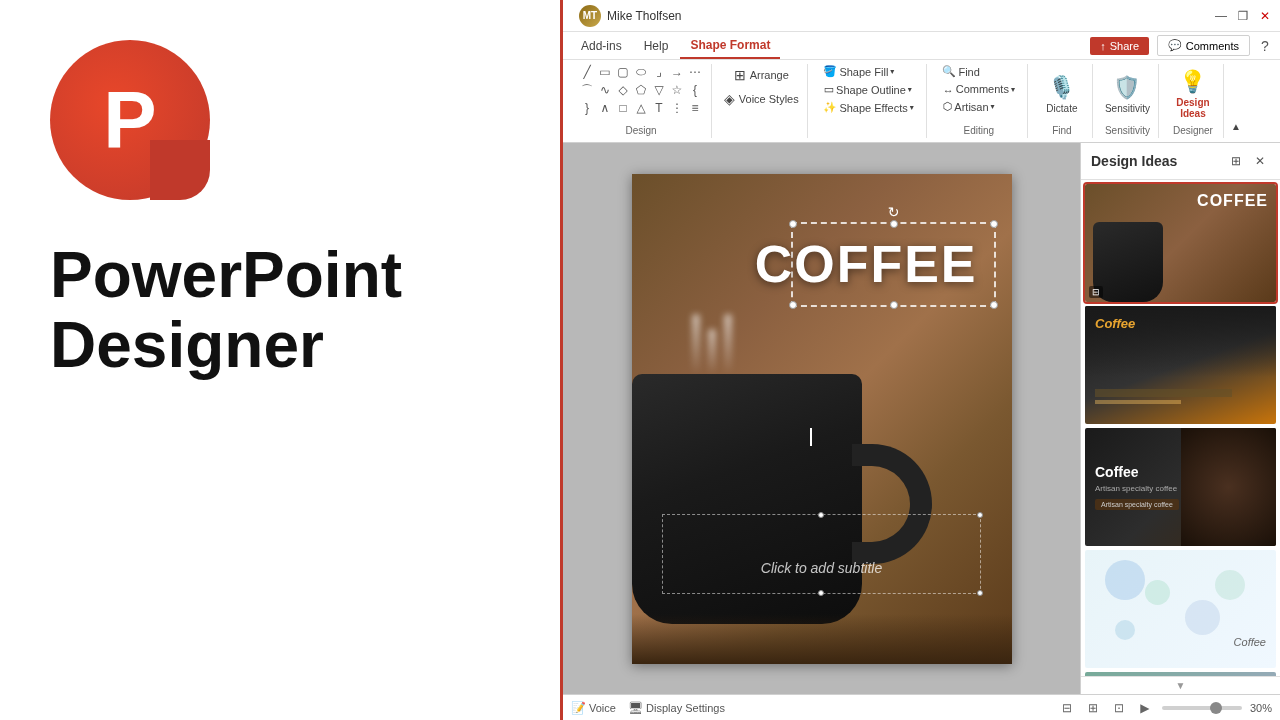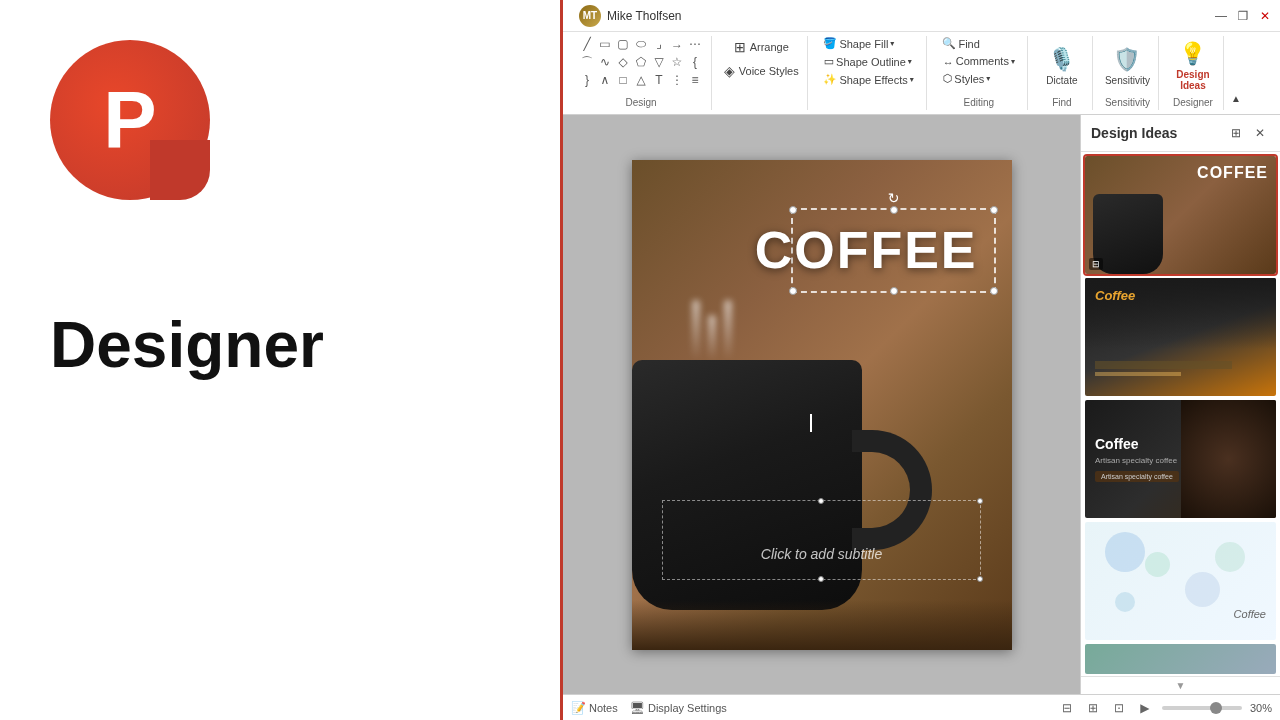--- a/index.html
+++ b/index.html
@@ -526,38 +526,54 @@
     .ribbon-small-btn .arrow { font-size: 8px; }
   </style>
 </head>
 <body>
 
 <div class="left-panel">
   <div class="ppt-logo">
     <span class="ppt-logo-text">P</span>
   </div>
   <div class="app-title">
-    <br>
+    <span>PowerPoint</span><br>
     <span>Designer</span>
   </div>
 </div>
 
 <div class="ppt-window">
 
   <div class="title-bar">
     <div class="title-bar-user">
       <div class="user-avatar">MT</div>
       <span>Mike Tholfsen</span>
     </div>
     <div class="title-btn">—</div>
     <div class="title-btn">❐</div>
     <div class="title-btn close">✕</div>
   </div>
 
   <div class="ribbon">
+    <div class="ribbon-tabs">
+      <div class="ribbon-tab">Add-ins</div>
+      <div class="ribbon-tab">Help</div>
+      <div class="ribbon-tab active">Shape Format</div>
+      <div class="ribbon-actions">
+        <button class="share-btn">
+          <span>↑</span>
+          <span>Share</span>
+        </button>
+        <button class="comments-btn">
+          <span>💬</span>
+          <span>Comments</span>
+        </button>
+        <div class="title-btn" style="font-size:14px;">?</div>
+      </div>
+    </div>
 
     <div class="ribbon-content">
 
       <div class="ribbon-group" style="min-width:110px;">
         <div class="drawing-shapes">
           <div class="shape-icon">╱</div>
           <div class="shape-icon">▭</div>
           <div class="shape-icon">▢</div>
           <div class="shape-icon">⬭</div>
           <div class="shape-icon">⌟</div>
@@ -620,21 +636,21 @@
             <span>🔍</span>
             <span>Find</span>
           </div>
           <div class="ribbon-small-btn">
             <span>↔</span>
             <span>Comments</span>
             <span class="arrow">▾</span>
           </div>
           <div class="ribbon-small-btn">
             <span>⬡</span>
-            <span>Styles</span>
+            <span>Artisan</span>
             <span class="arrow">▾</span>
           </div>
         </div>
         <div class="ribbon-group-label">Editing</div>
       </div>
 
       <div class="ribbon-group">
         <div class="ribbon-icon-large">
           <span style="font-size:22px;">🎙️</span>
           <span class="icon-label">Dictate</span>
@@ -767,21 +783,21 @@
       <div style="display:flex;flex-direction:column;align-items:center;border-top:1px solid #e0e0e0;">
         <div style="font-size:10px;color:#999;padding:3px;cursor:pointer;">▼</div>
       </div>
     </div>
 
   </div>
 
   <div class="status-bar">
     <div style="display:flex;align-items:center;gap:3px;cursor:pointer;">
       <span style="font-size:12px;">📝</span>
-      <span>Notes</span>
+      <span>Voice</span>
     </div>
     <div style="display:flex;align-items:center;gap:3px;cursor:pointer;">
       <span style="font-size:12px;">🖥</span>
       <span>Display Settings</span>
     </div>
     <div class="status-bar-right">
       <div class="view-btn">⊟</div>
       <div class="view-btn">⊞</div>
       <div class="view-btn">⊡</div>
       <div class="view-btn">▶</div>

